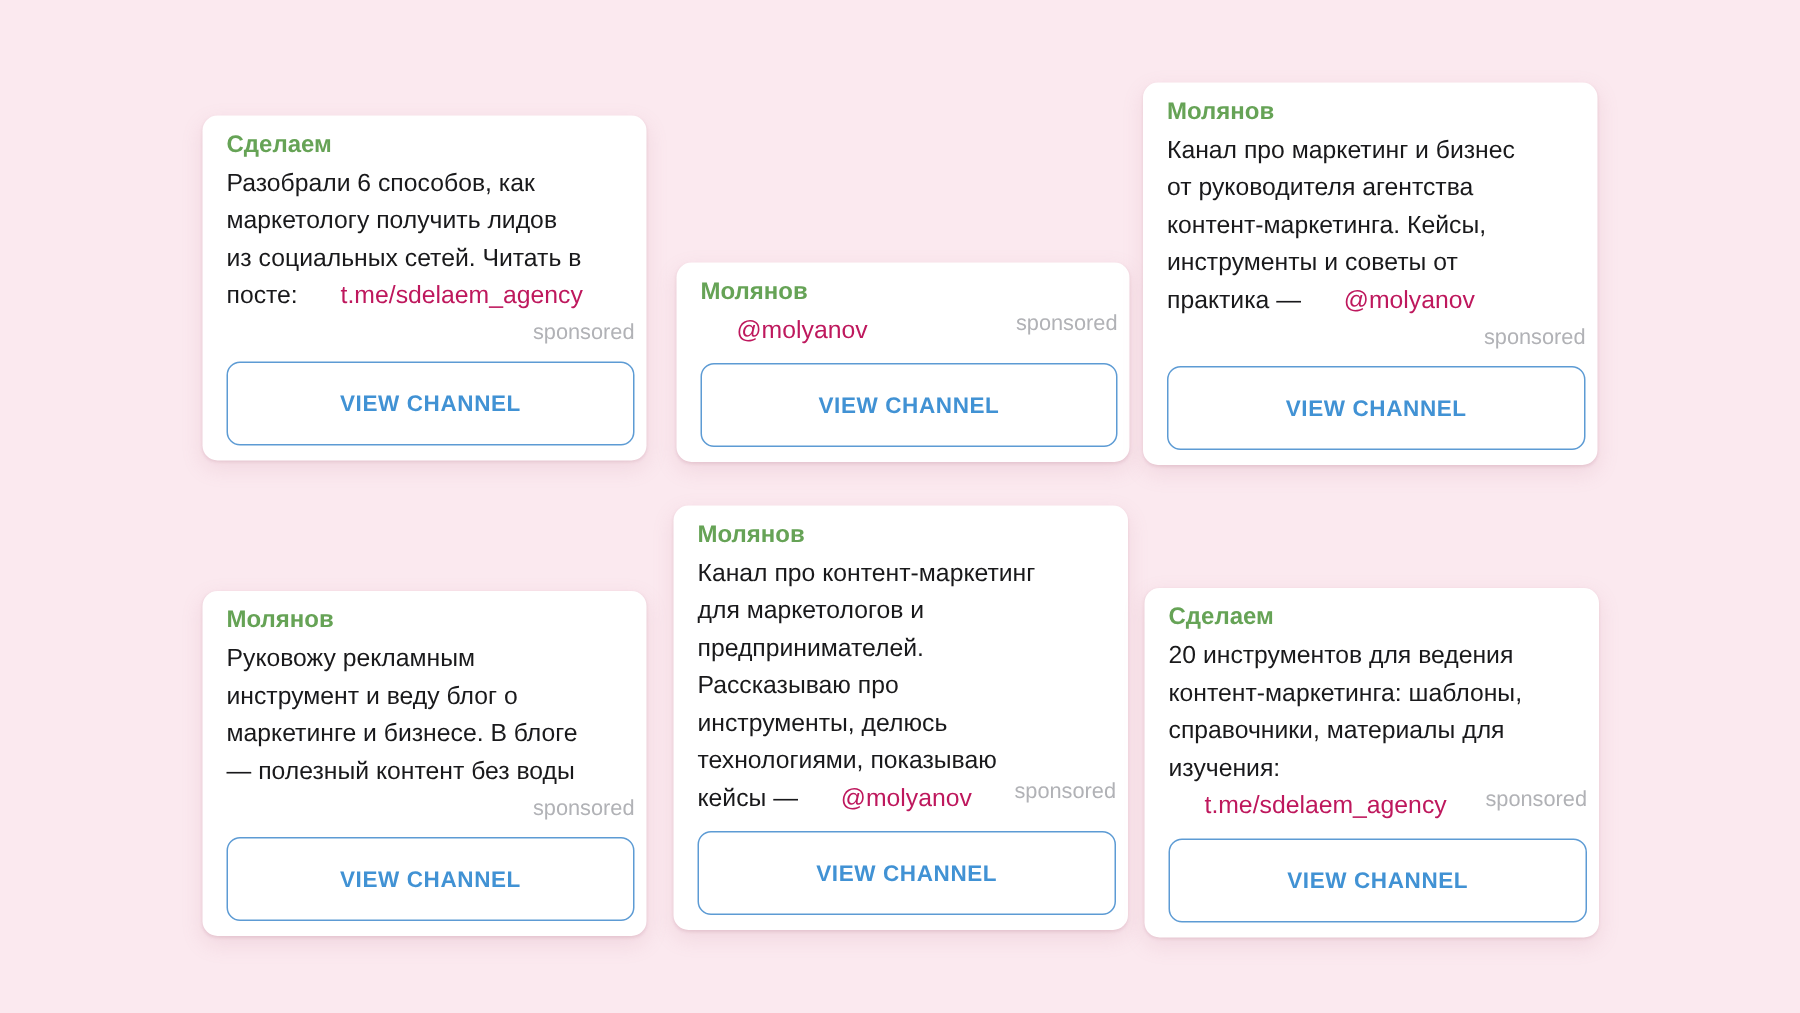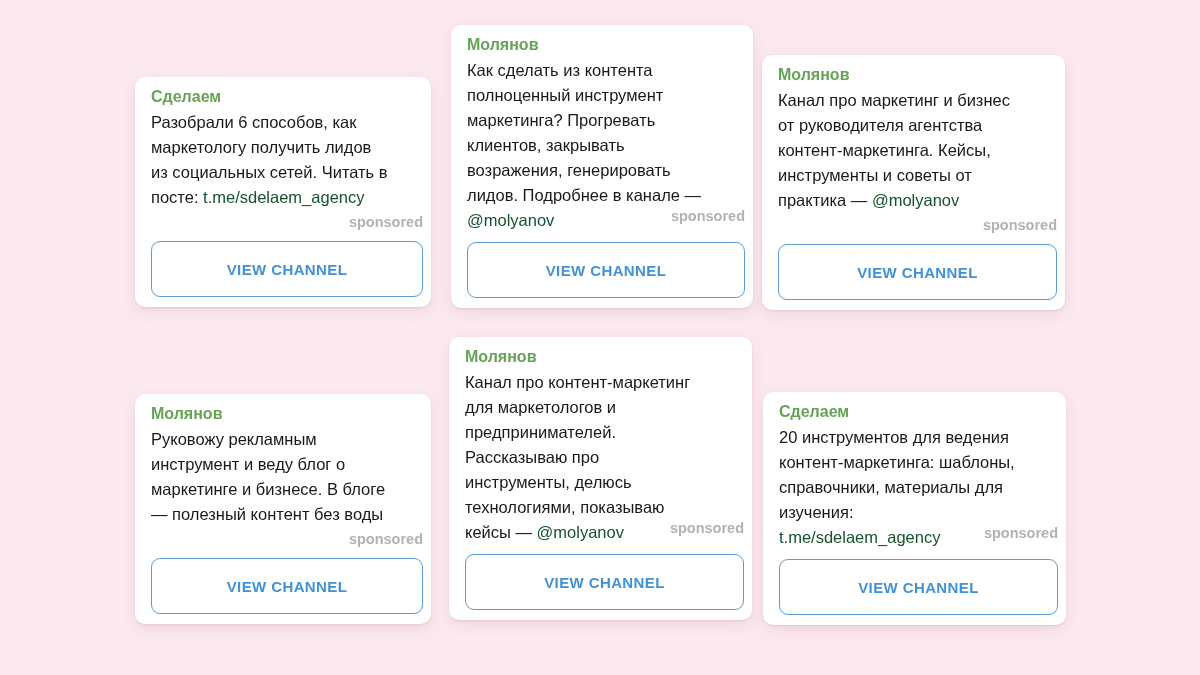--- a/index.html
+++ b/index.html
@@ -41,29 +41,30 @@
     position: relative;
     margin-top: 2px;
     font-size: 16.5px;
     line-height: 25px;
     color: #19191b;
     white-space: pre-wrap;
   }
   .msg .txt { white-space: pre-wrap; }
 
   .link {
-    color: #14532d;
+    color: #be185d;
     text-decoration: none;
     cursor: pointer;
+    margin-left: 24px;
   }
 
   .sp {
     color: #b1b2b6;
     font-size: 14.5px;
-    font-weight: 700;
+    font-weight: 400;
     white-space: nowrap;
   }
   .sp-inline {
     position: absolute;
     right: 0;
     bottom: 4px;
   }
   .sp-row {
     text-align: right;
     line-height: 19px;
@@ -96,27 +97,21 @@
     <p class="msg"><span class="txt">Разобрали 6 способов, как
 маркетологу получить лидов
 из социальных сетей. Читать в
 посте: </span><a class="link">t.me/sdelaem_agency</a></p>
     <div class="sp-row"><span class="sp">sponsored</span></div>
     <button class="view-btn">VIEW CHANNEL</button>
   </div>
 
   <div class="card card-2">
     <div class="channel">Молянов</div>
-    <p class="msg"><span class="txt">Как сделать из контента
-полноценный инструмент
-маркетинга? Прогревать
-клиентов, закрывать
-возражения, генерировать
-лидов. Подробнее в канале —
-</span><a class="link">@molyanov</a><span class="sp sp-inline">sponsored</span></p>
+    <p class="msg"><a class="link">@molyanov</a><span class="sp sp-inline">sponsored</span></p>
     <button class="view-btn">VIEW CHANNEL</button>
   </div>
 
   <div class="card card-3">
     <div class="channel">Молянов</div>
     <p class="msg"><span class="txt">Канал про маркетинг и бизнес
 от руководителя агентства
 контент-маркетинга. Кейсы,
 инструменты и советы от
 практика — </span><a class="link">@molyanov</a></p>

